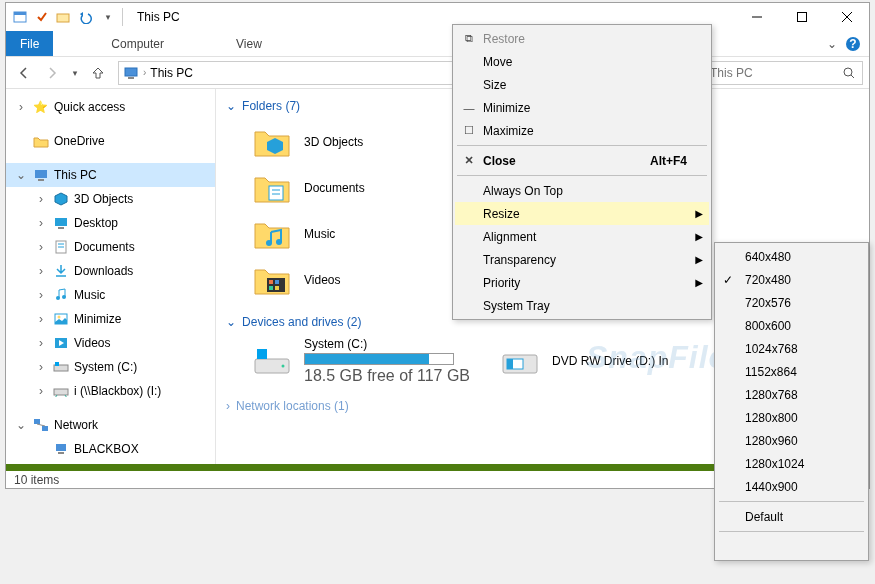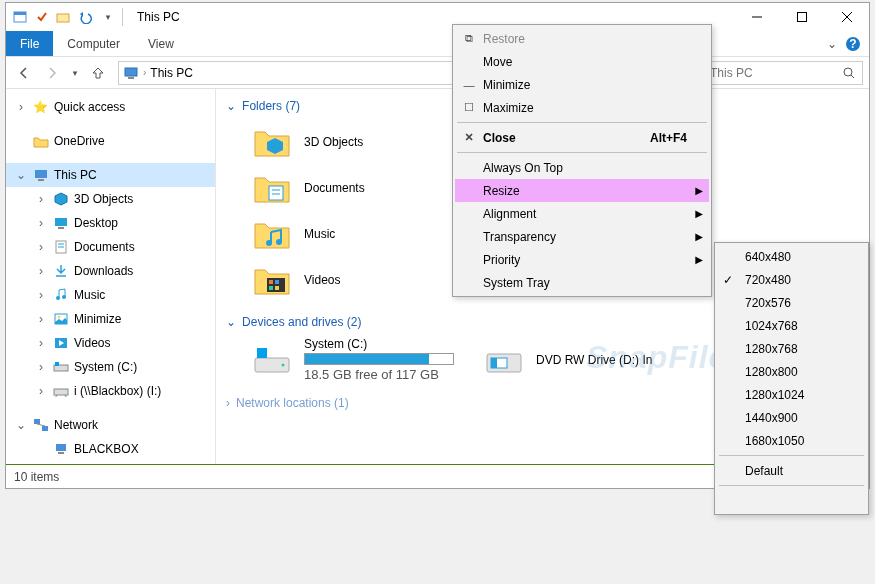--- a/index.html
+++ b/index.html
@@ -5,21 +5,21 @@
 * { margin: 0; padding: 0; box-sizing: border-box; font-family: "Segoe UI", Tahoma, sans-serif; font-size: 12px; }
 body { background: #f0f0f0; width: 875px; height: 584px; position: relative; overflow: hidden; }
 .window { position: absolute; top: 2px; left: 5px; width: 865px; height: 487px; background: #fff; border: 1px solid #9f9f9f; display: flex; flex-direction: column; }
 .titlebar { height: 28px; display: flex; align-items: center; padding: 0 0 0 6px; background: #fff; }
 .titlebar-icons { display: flex; gap: 6px; align-items: center; }
 .qat-icon { width: 16px; height: 16px; display: flex; align-items: center; justify-content: center; }
 .titlebar-sep { width: 1px; height: 18px; background: #ccc; margin: 0 6px; }
 .titlebar-title { margin-left: 8px; color: #000; }
 .titlebar-controls { margin-left: auto; display: flex; }
 .titlebar-btn { width: 45px; height: 28px; display: flex; align-items: center; justify-content: center; cursor: pointer; }
-.ribbon-tabs { height: 26px; display: flex; align-items: stretch; border-bottom: 1px solid #e1e1e1; }
+.ribbon-tabs { height: 26px; display: flex; align-items: stretch; border-bottom: 1px solid #e1e1e1; gap: 44px; }
 .ribbon-tab { padding: 0 14px; display: flex; align-items: center; cursor: pointer; color: #444; }
 .ribbon-tab.file { background: #1979ca; color: #fff; }
 .ribbon-collapse { margin-left: auto; padding: 0 8px; display: flex; align-items: center; gap: 8px; }
 .navbar { height: 32px; display: flex; align-items: center; padding: 2px 6px; gap: 4px; border-bottom: 1px solid #e1e1e1; }
 .nav-btn { width: 24px; height: 24px; display: flex; align-items: center; justify-content: center; cursor: pointer; color: #555; }
 .breadcrumb { flex: 1; height: 24px; border: 1px solid #ccc; display: flex; align-items: center; padding: 0 4px; gap: 4px; margin: 0 4px; }
 .searchbox { width: 160px; height: 24px; border: 1px solid #ccc; display: flex; align-items: center; padding: 0 6px; color: #767676; justify-content: space-between; }
 .body { flex: 1; display: flex; overflow: hidden; }
 .sidebar { width: 210px; border-right: 1px solid #e5e5e5; padding: 6px 0; overflow-y: auto; }
 .tree-item { display: flex; align-items: center; height: 24px; padding-left: 8px; gap: 4px; cursor: pointer; }
@@ -32,29 +32,29 @@
 .group-header { color: #1a5fb4; font-size: 13px; display: flex; align-items: center; gap: 6px; margin: 4px 0 8px 0; cursor: pointer; }
 .folder-grid { display: flex; flex-direction: column; gap: 4px; margin-left: 26px; }
 .folder-row { display: flex; align-items: center; gap: 12px; height: 42px; }
 .folder-row .ficon { width: 40px; height: 40px; display: flex; align-items: center; justify-content: center; }
 .drive-row { display: flex; gap: 30px; margin-left: 26px; }
 .drive-item { display: flex; align-items: center; gap: 12px; }
 .drive-icon { width: 40px; height: 40px; display: flex; align-items: center; justify-content: center; }
 .drive-info { display: flex; flex-direction: column; gap: 2px; }
 .drive-bar { width: 150px; height: 12px; border: 1px solid #999; background: #fff; }
 .drive-bar-fill { height: 100%; background: #26a0da; }
-.drive-free { color: #555; font-size: 13px; }
-.statusbar { height: 24px; border-top: 1px solid #4d7c0f; display: flex; align-items: center; padding: 0 8px; color: #444; font-size: 11px; }
+.drive-free { color: #555; font-size: 16px; }
+.statusbar { height: 24px; border-top: 7px solid #4d7c0f; display: flex; align-items: center; padding: 0 8px; color: #444; font-size: 11px; }
 .statusbar .view-icons { margin-left: auto; display: flex; gap: 4px; }
 .ctxmenu { position: absolute; background: #f2f2f2; border: 1px solid #a0a0a0; box-shadow: 2px 2px 6px rgba(0,0,0,0.2); padding: 2px; }
 .ctxmenu-main { top: 24px; left: 452px; width: 260px; z-index: 10; }
 .ctxmenu-sub { top: 242px; left: 714px; width: 155px; z-index: 11; }
 .menuitem { display: flex; align-items: center; height: 23px; padding: 0 22px 0 28px; cursor: default; position: relative; }
 .menuitem.disabled { color: #888; }
-.menuitem.highlight { background: #f0abfc; }
+.menuitem.highlight { background: #fef9c3; }
 .menuitem .glyph { position: absolute; left: 6px; width: 16px; text-align: center; font-size: 11px; color: #444; }
 .menuitem .arrow { position: absolute; right: 6px; font-size: 10px; }
 .menuitem .accel { margin-left: auto; }
 .menuitem.bold { font-weight: bold; }
 .menusep { height: 1px; background: #c0c0c0; margin: 3px 2px; }
 .check { position: absolute; left: 6px; color: #000; }
 .watermark { position: absolute; top: 250px; left: 370px; font-size: 32px; font-style: italic; font-weight: bold; color: rgba(120,170,210,0.25); pointer-events: none; letter-spacing: 1px; }
 svg { display: block; }
 </style>
 </head>
@@ -431,20 +431,23 @@
 
 <div class="ctxmenu ctxmenu-main">
   <div class="menuitem disabled">
       <span class="glyph">⧉</span>
       <span>Restore</span>
     </div>
   <div class="menuitem">
       <span>Move</span>
     </div>
   <div class="menuitem">
+      <span>Size</span>
+    </div>
+  <div class="menuitem">
       <span class="glyph">—</span>
       <span>Minimize</span>
     </div>
   <div class="menuitem">
       <span class="glyph">☐</span>
       <span>Maximize</span>
     </div>
   <div class="menusep"></div>
   <div class="menuitem bold">
       <span class="glyph">✕</span>
@@ -481,36 +484,42 @@
       <span>640x480</span>
     </div>
   <div class="menuitem">
       <span class="check">✓</span>
       <span>720x480</span>
     </div>
   <div class="menuitem">
       <span>720x576</span>
     </div>
   <div class="menuitem">
+      <span>800x600</span>
+    </div>
+  <div class="menuitem">
       <span>1024x768</span>
     </div>
   <div class="menuitem">
+      <span>1152x864</span>
+    </div>
+  <div class="menuitem">
       <span>1280x768</span>
     </div>
   <div class="menuitem">
       <span>1280x800</span>
     </div>
   <div class="menuitem">
+      <span>1280x960</span>
+    </div>
+  <div class="menuitem">
       <span>1280x1024</span>
     </div>
   <div class="menuitem">
       <span>1440x900</span>
-    </div>
-  <div class="menuitem">
-      <span>1680x1050</span>
     </div>
   <div class="menusep"></div>
   <div class="menuitem">
       <span>Default</span>
     </div>
   <div class="menusep"></div>
   <div class="menuitem"></div>
 </div>
 
 </body></html>

